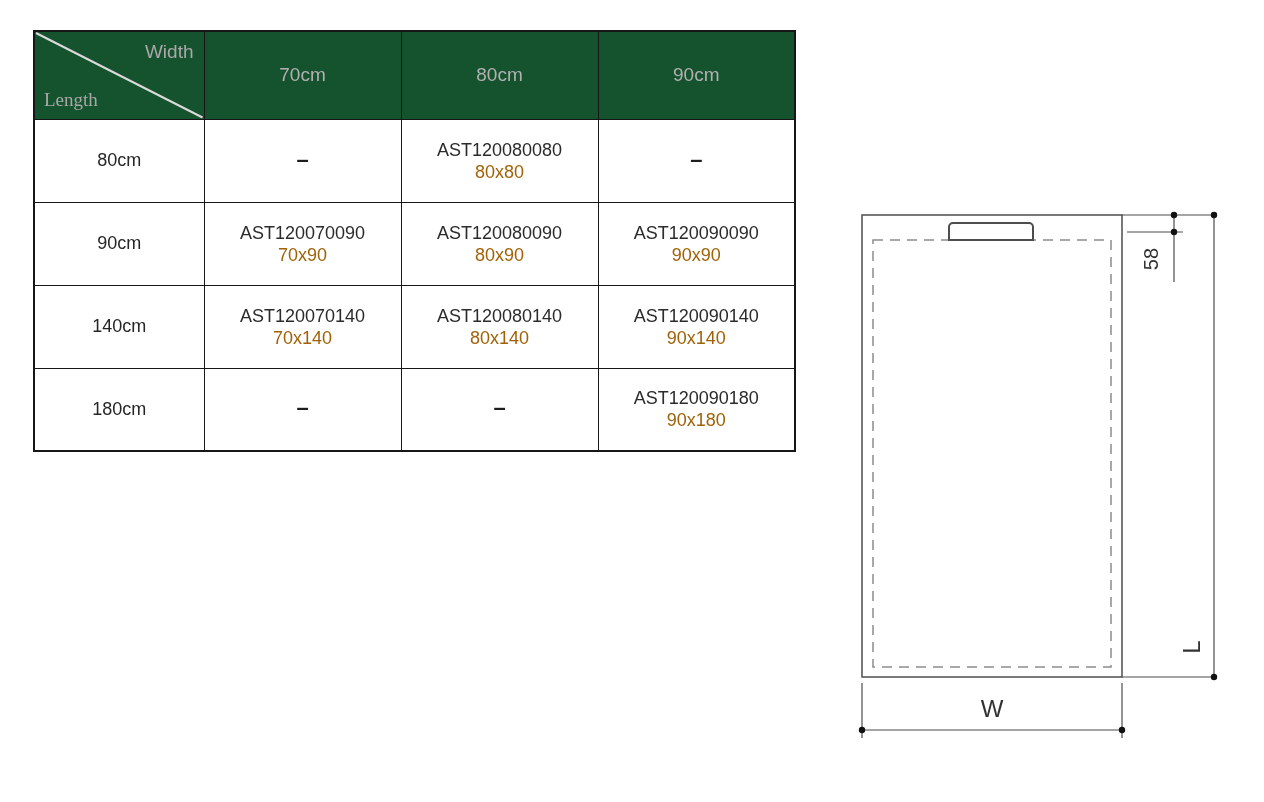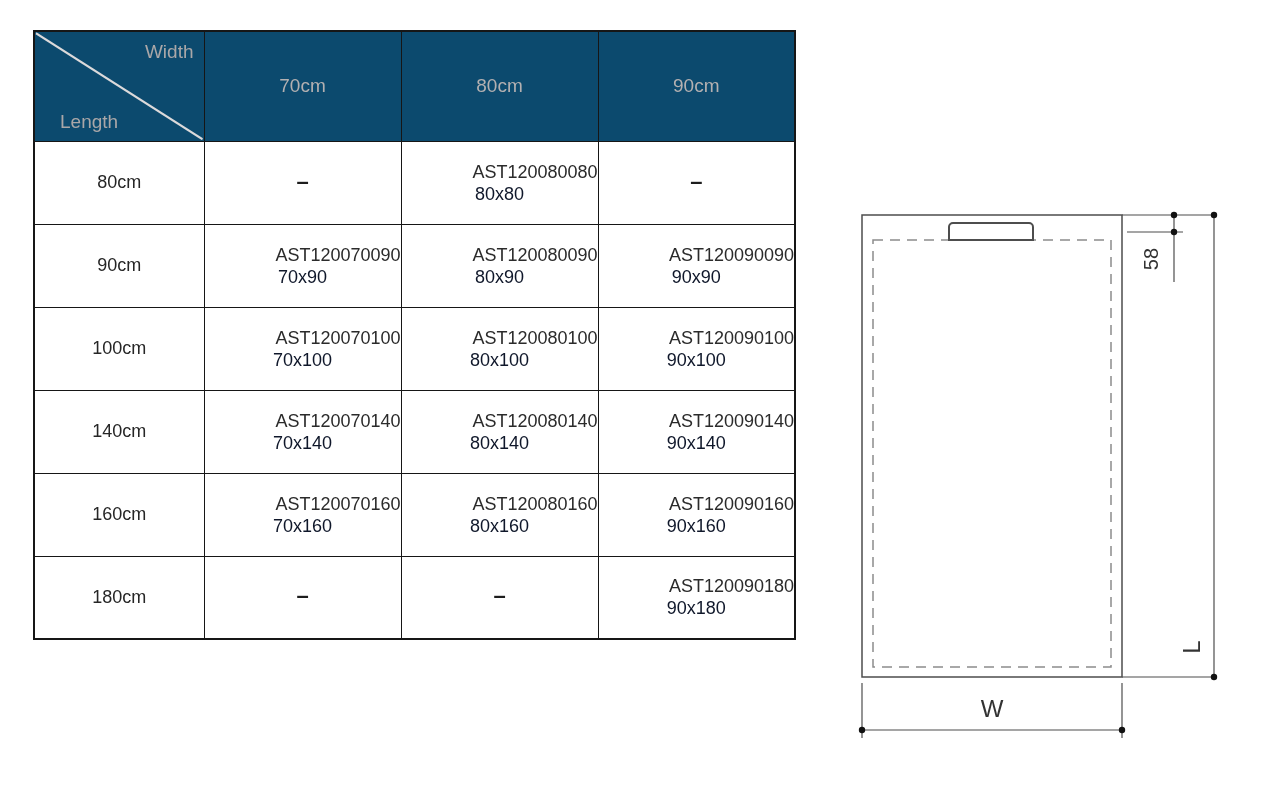--- a/index.html
+++ b/index.html
@@ -12,32 +12,32 @@
   
   table.size-table {
     position:absolute; left:33px; top:30px;
     border-collapse:collapse; table-layout:fixed;
     border:2px solid #161616;
   }
   .size-table th, .size-table td {
     border:1px solid #161616; text-align:center; vertical-align:middle;
     font-weight:400;
   }
-  .size-table thead th { height:110px; background:#0c4a6e; color:#b3b0b1; font-size:19px; }
+  .size-table thead th { height:88px; background:#14532d; color:#b3b0b1; font-size:19px; }
   .size-table tbody td { height:83px; color:#262626; font-size:18px; background:#ffffff; }
   .col-len { width:170px; }
   .col-w   { width:197px; }
 
   .corner { position:relative; padding:0; }
   .corner svg { position:absolute; left:0; top:0; width:100%; height:100%; }
   .corner .width-lbl  { position:absolute; top:9px;  right:10px; font-size:19px; color:#aaa7a8; }
-  .corner .length-lbl { position:absolute; bottom:8px; left:25px; font-size:19px; color:#aaa7a8; }
+  .corner .length-lbl { position:absolute; bottom:8px; left:9px; font-size:19px; color:#aaa7a8;font-family:Liberation Serif, serif; }
 
-  .code { font-size:18px; line-height:22px; color:#2b2b2b;text-align:right; }
-  .size { font-size:18px; line-height:22px; color:#0f172a; }
+  .code { font-size:18px; line-height:22px; color:#2b2b2b; }
+  .size { font-size:18px; line-height:22px; color:#a16207; }
   .dash { font-size:22px; font-weight:700; color:#1d1d1d; line-height:20px; }
   .len  { color:#262626; }
 
   
   .diagram { position:absolute; left:840px; top:195px; width:424px; height:560px; }
   .diagram text { font-family:"Liberation Sans", sans-serif; fill:#333333; }
 </style>
 </head>
 <body>
 
@@ -83,62 +83,32 @@
           <td>
             <div class="code">AST120080090</div>
             <div class="size">80x90</div>
           </td>
           <td>
             <div class="code">AST120090090</div>
             <div class="size">90x90</div>
           </td>
         </tr>
         <tr>
-          <td class="len">100cm</td>
-          <td>
-            <div class="code">AST120070100</div>
-            <div class="size">70x100</div>
-          </td>
-          <td>
-            <div class="code">AST120080100</div>
-            <div class="size">80x100</div>
-          </td>
-          <td>
-            <div class="code">AST120090100</div>
-            <div class="size">90x100</div>
-          </td>
-        </tr>
-        <tr>
           <td class="len">140cm</td>
           <td>
             <div class="code">AST120070140</div>
             <div class="size">70x140</div>
           </td>
           <td>
             <div class="code">AST120080140</div>
             <div class="size">80x140</div>
           </td>
           <td>
             <div class="code">AST120090140</div>
             <div class="size">90x140</div>
-          </td>
-        </tr>
-        <tr>
-          <td class="len">160cm</td>
-          <td>
-            <div class="code">AST120070160</div>
-            <div class="size">70x160</div>
-          </td>
-          <td>
-            <div class="code">AST120080160</div>
-            <div class="size">80x160</div>
-          </td>
-          <td>
-            <div class="code">AST120090160</div>
-            <div class="size">90x160</div>
           </td>
         </tr>
         <tr>
           <td class="len">180cm</td>
           <td><span class="dash">–</span></td>
           <td><span class="dash">–</span></td>
           <td>
             <div class="code">AST120090180</div>
             <div class="size">90x180</div>
           </td>

